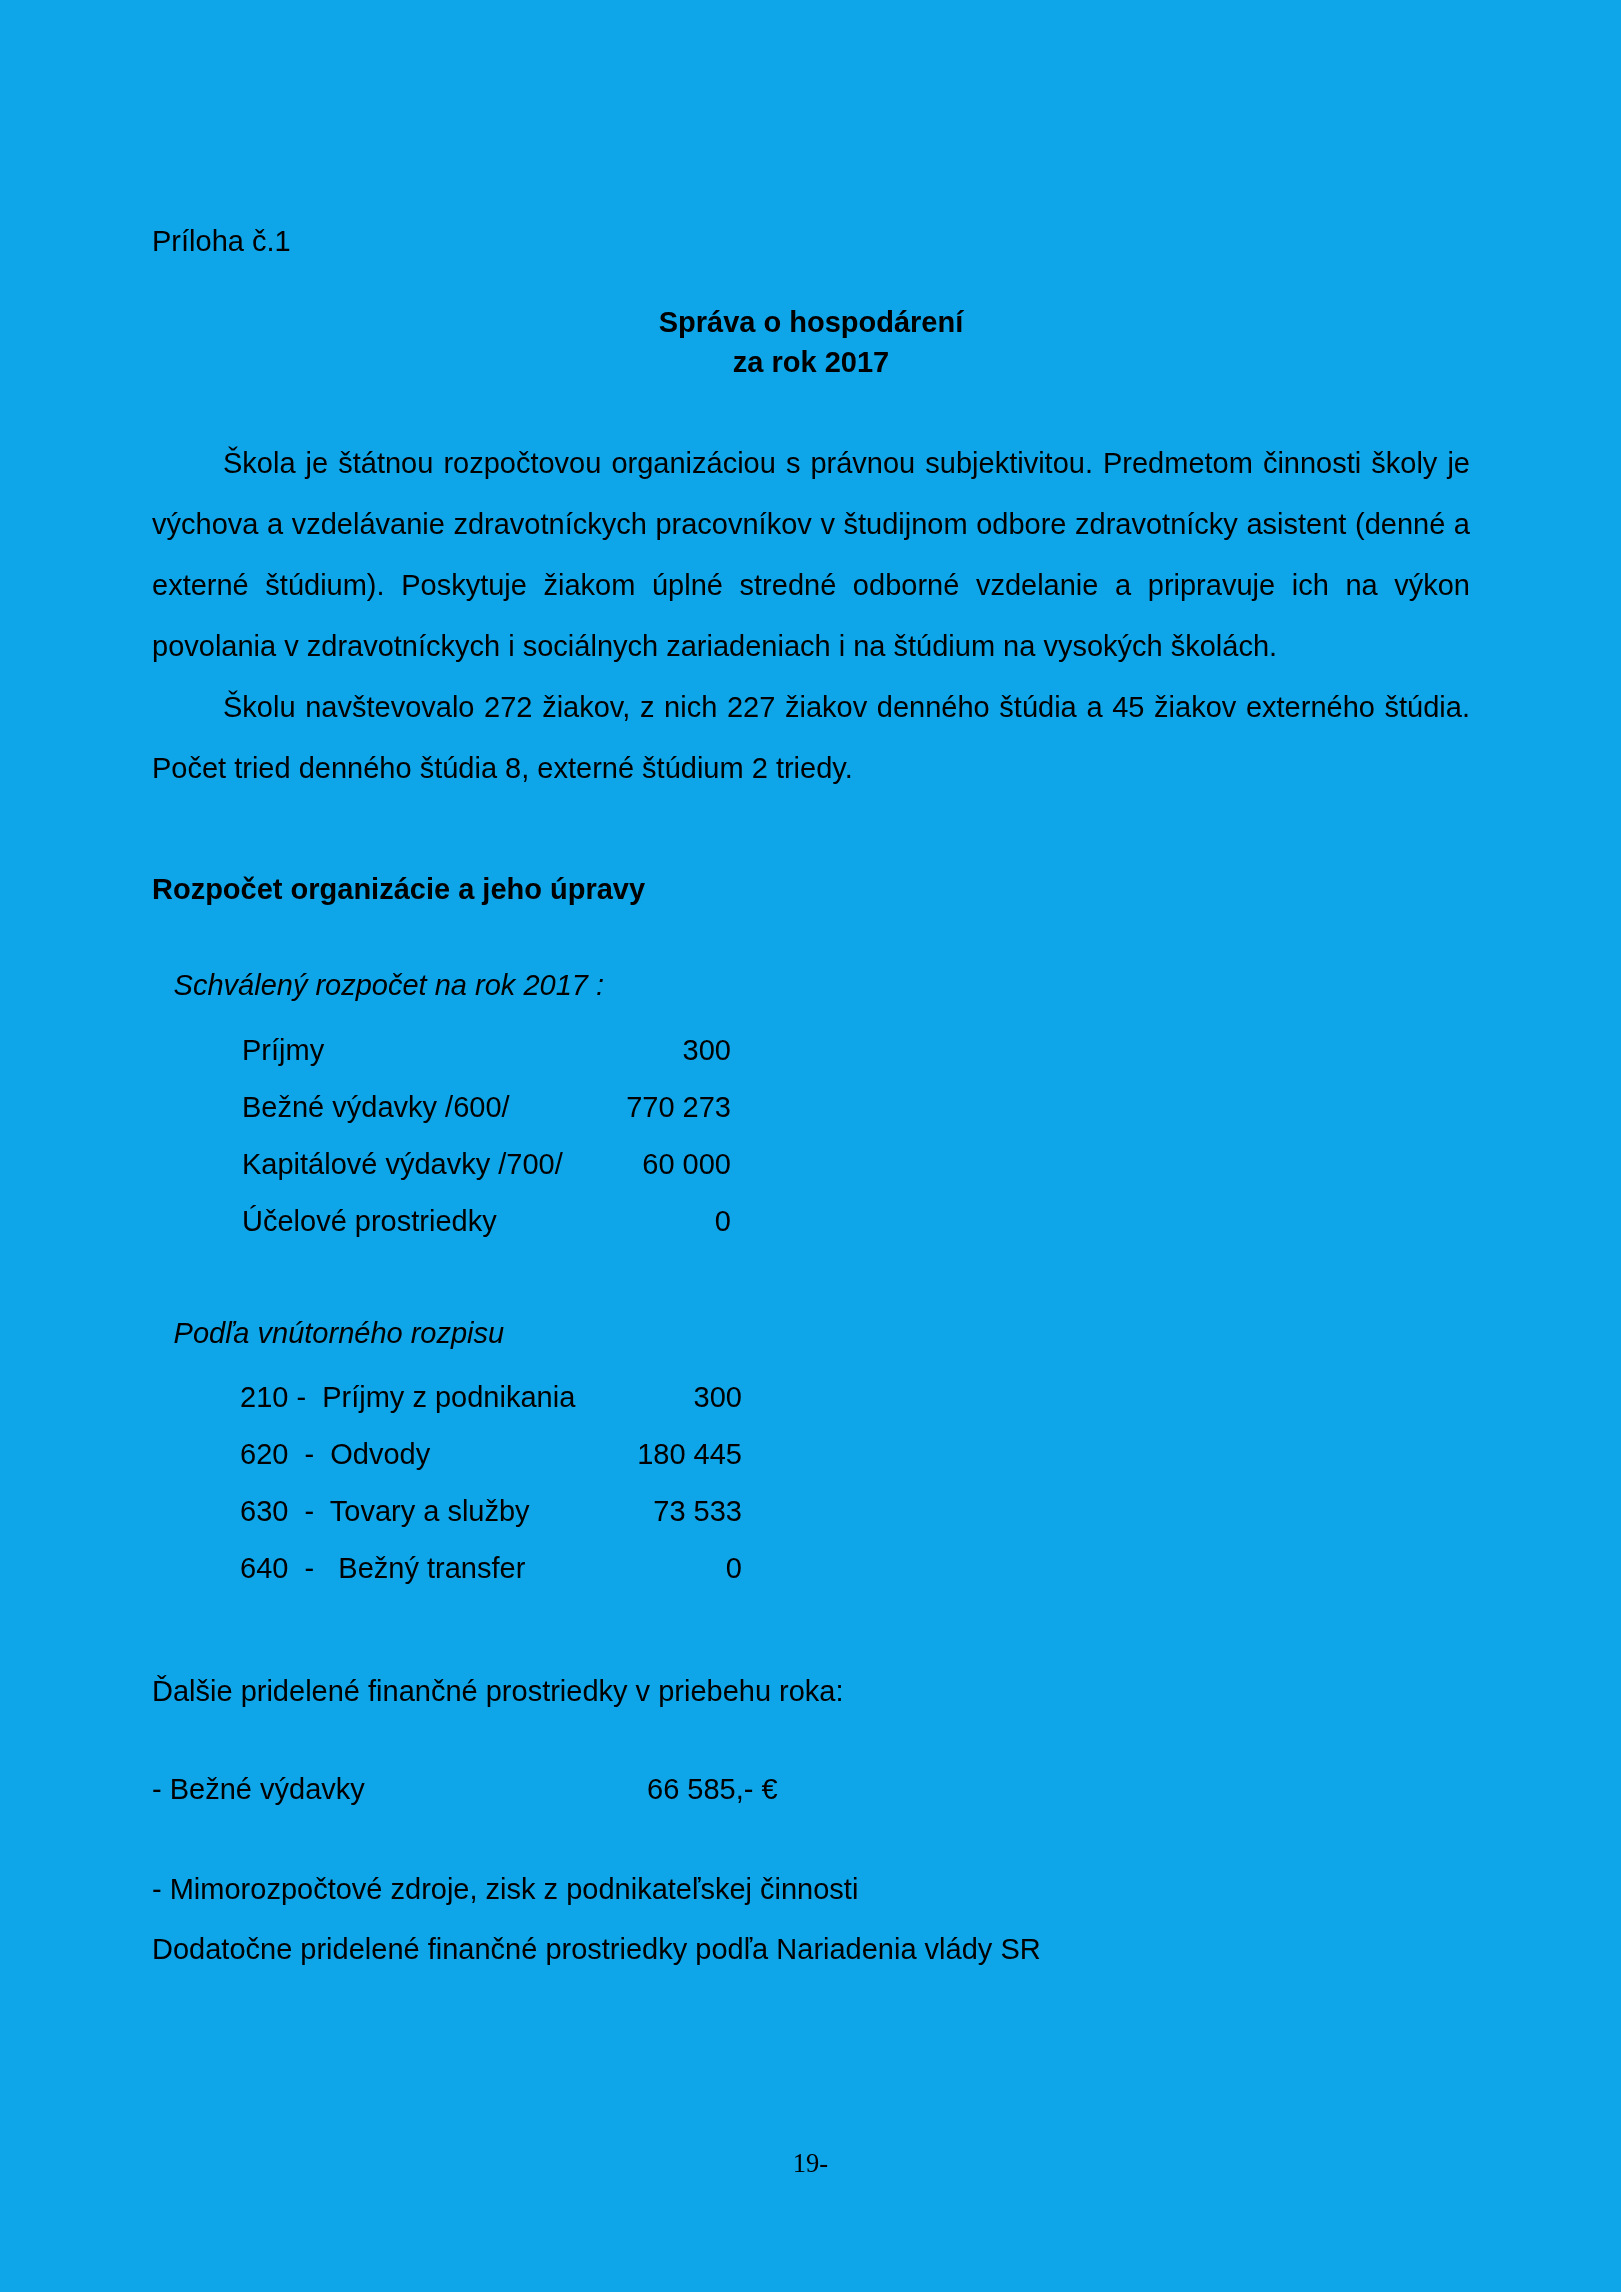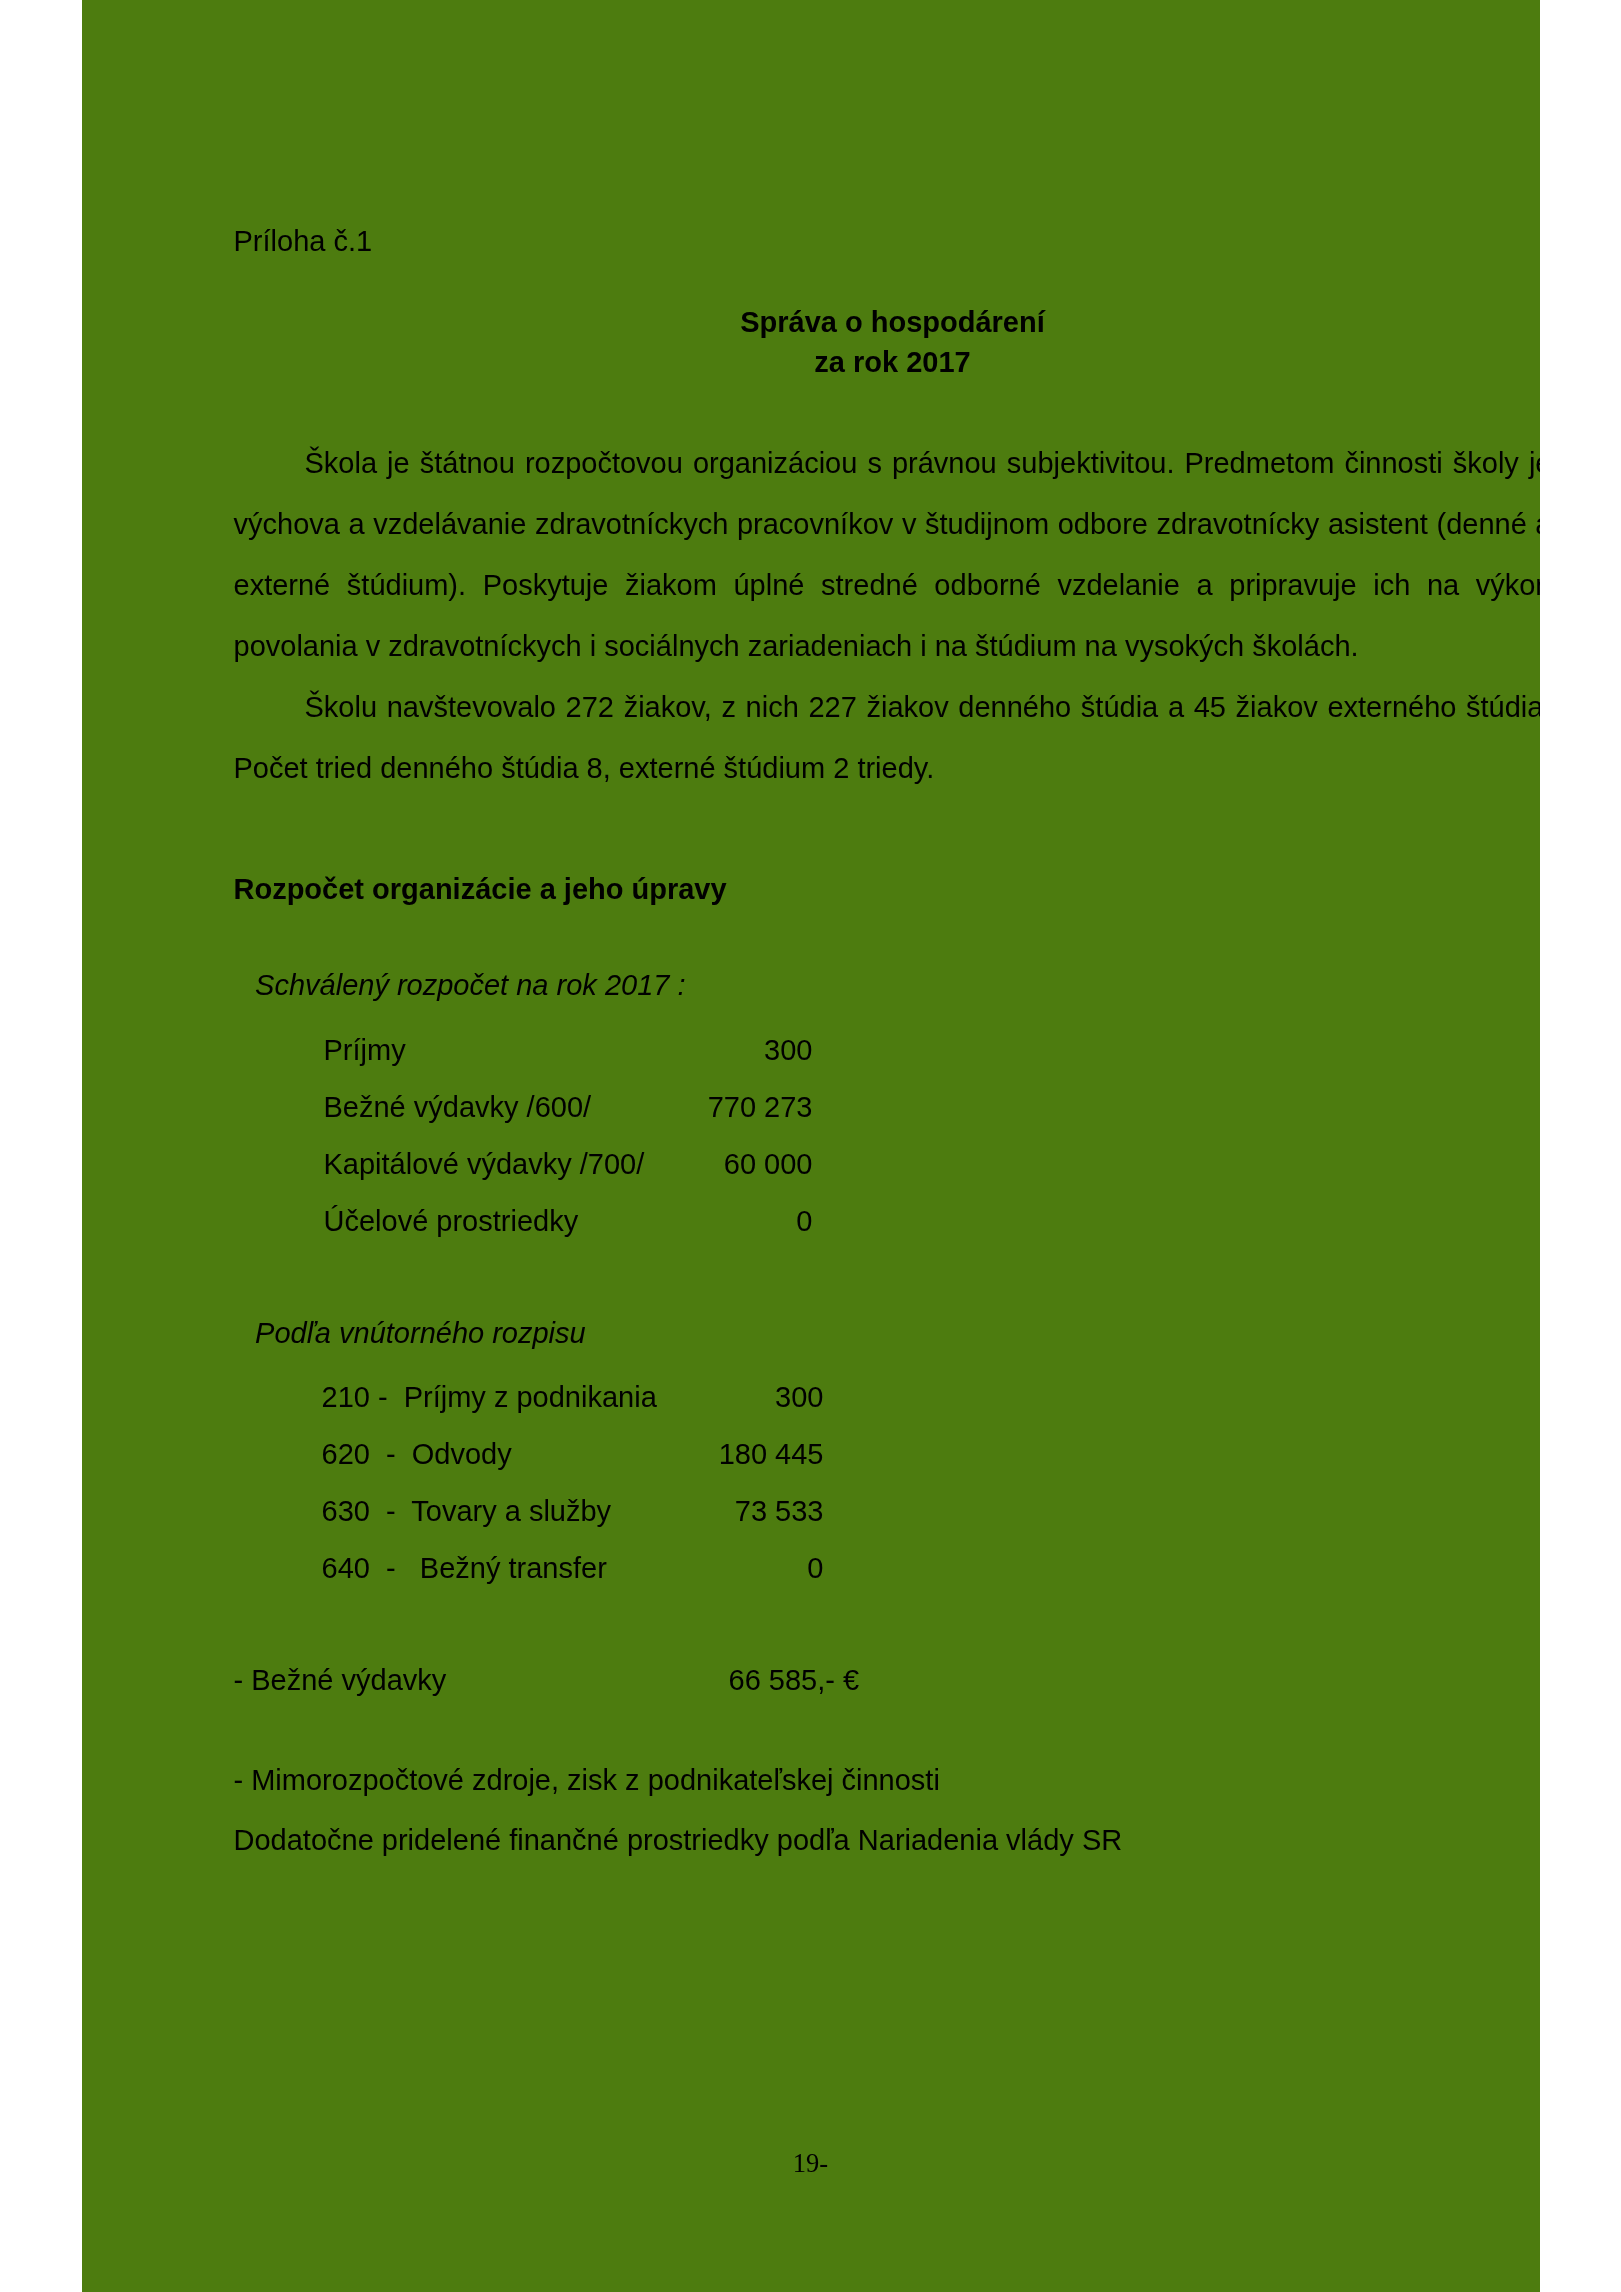--- a/index.html
+++ b/index.html
@@ -7,24 +7,24 @@
     margin: 0;
     padding: 0;
     background: #ffffff;
   }
   body {
     font-family: "Liberation Sans", sans-serif;
     color: #000000;
   }
   .page {
     position: relative;
-    width: 1458px;
+    width: 1621px;
     height: 2293px;
     margin: 0 auto;
-    background: #4d7c0f;
+    background: #0ea5e9;
     box-sizing: border-box;
     overflow: hidden;
     padding-left: 40px;
   }
   .content {
     position: absolute;
     left: 152px;
     top: 0;
     width: 1318px;
   }
@@ -178,20 +178,21 @@
           <span class="label">630  -  Tovary a služby</span>
           <span class="value">73 533</span>
         </div>
         <div class="budget-row">
           <span class="label">640  -   Bežný transfer</span>
           <span class="value">0</span>
         </div>
       </div>
     </div>
 
+    <div class="note n1">Ďalšie pridelené finančné prostriedky v priebehu roka:</div>
 
     <div class="note n2 note-row">
       <span class="note-label">- Bežné výdavky</span>
       <span class="note-value">66 585,- €</span>
     </div>
 
     <div class="note n4">-  Mimorozpočtové zdroje, zisk z podnikateľskej činnosti</div>
 
     <div class="note n3">Dodatočne pridelené finančné prostriedky  podľa Nariadenia vlády SR</div>
 

